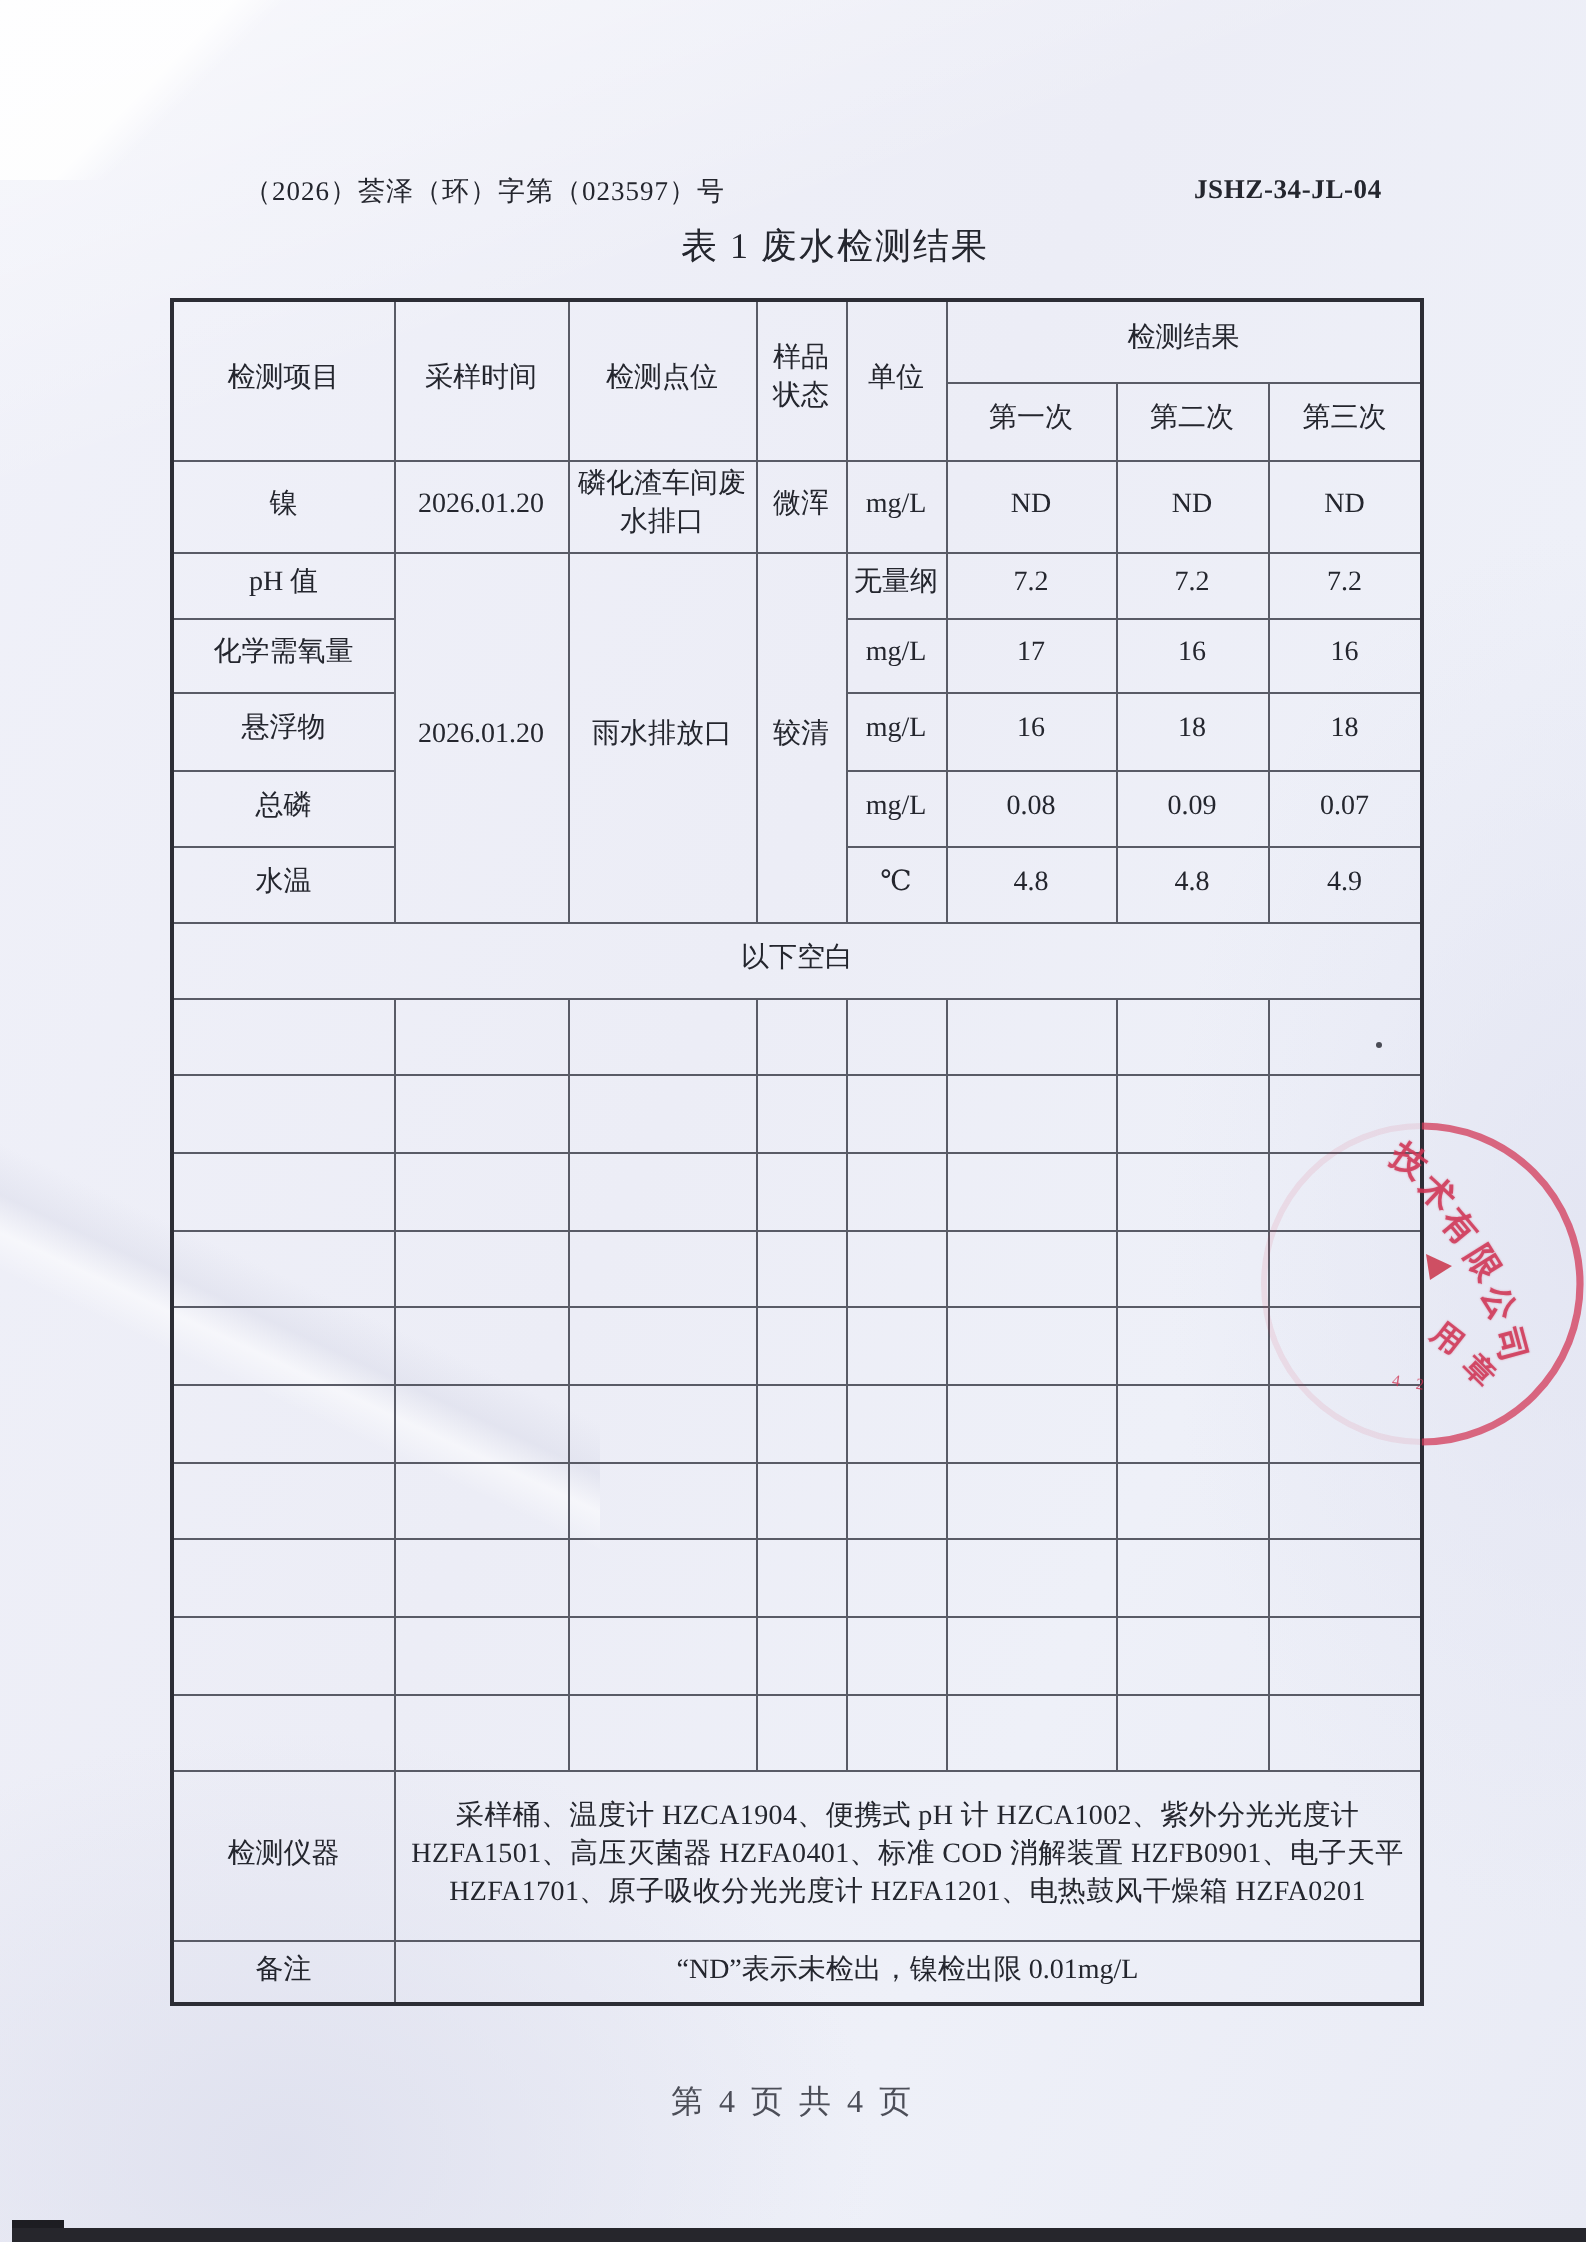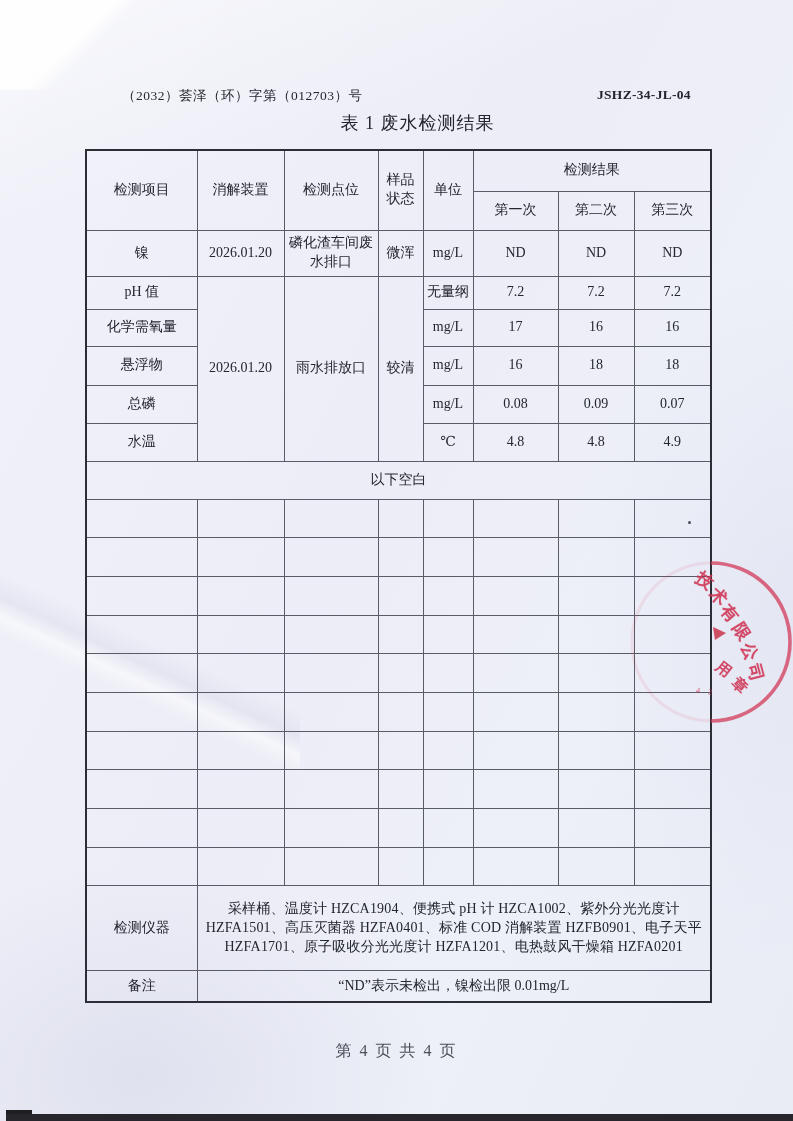--- a/index.html
+++ b/index.html
@@ -57,39 +57,39 @@
   .stamp-digits{position:absolute;left:46px;top:142px;font-size:8px;color:rgba(207,52,84,.8);
     letter-spacing:3px;transform:rotate(8deg);}
 </style>
 </head>
 <body>
 
 <div class="page">
   <div class="fold"></div>
   <div class="crease"></div>
 
-  <div class="doc-number">（2032）荟泽（环）字第（012703）号</div>
+  <div class="doc-number">（2026）荟泽（环）字第（023597）号</div>
   <div class="form-code">JSHZ-34-JL-04</div>
   <div class="doc-title">表 1 废水检测结果</div>
 
   <table class="report">
     <colgroup>
       <col style="width:111px">
         <col style="width:87px">
         <col style="width:94px">
       <col style="width:45px">
         <col style="width:50px">
         <col style="width:85px">
       <col style="width:76px">
         <col style="width:77px">
     </colgroup>
     <tbody>
       <tr class="hdr-a">
         <th rowspan="2">检测项目</th>
-        <th rowspan="2">消解装置</th>
+        <th rowspan="2">采样时间</th>
         <th rowspan="2">检测点位</th>
         <th rowspan="2">样品状态</th>
         <th rowspan="2">单位</th>
         <th colspan="3">检测结果</th>
       </tr>
       <tr class="hdr-b">
         <th>第一次</th>
         <th>第二次</th>
         <th>第三次</th>
       </tr>

